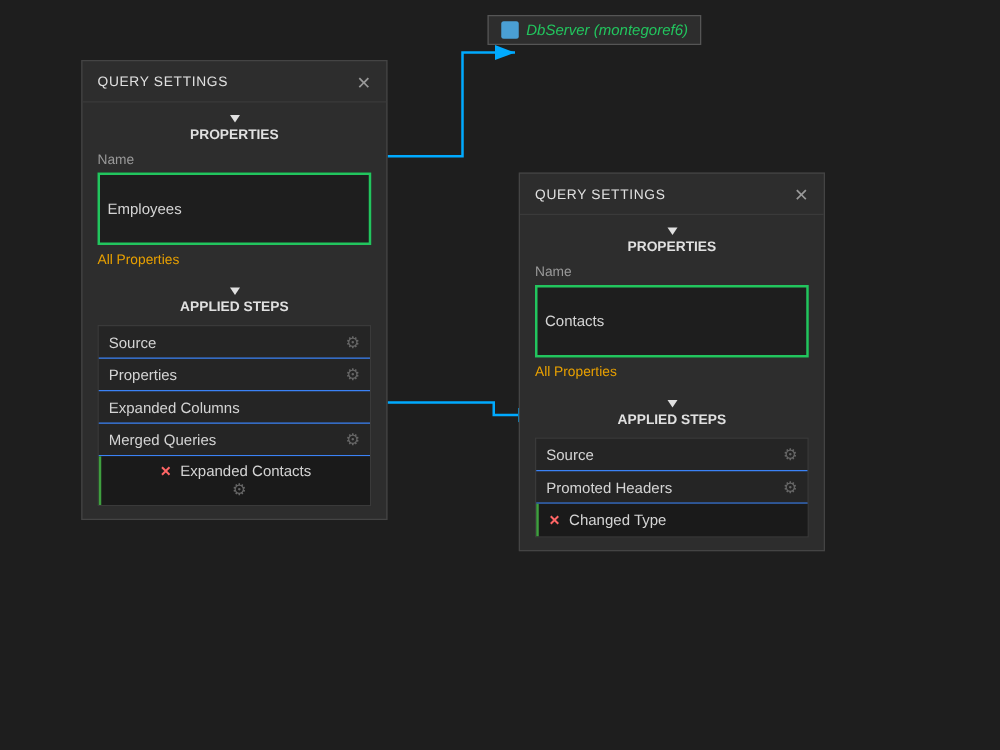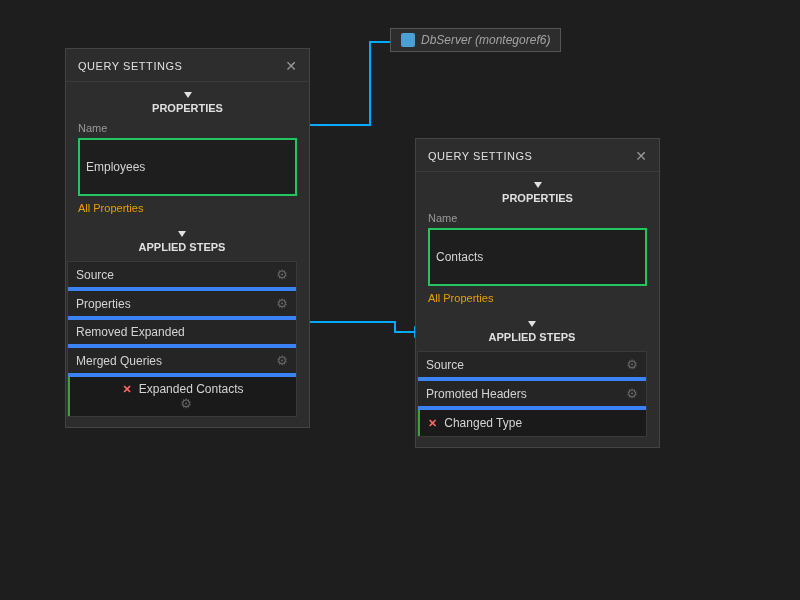--- a/index.html
+++ b/index.html
@@ -10,29 +10,29 @@
       font-family: 'Segoe UI', Tahoma, Geneva, Verdana, sans-serif;
       font-size: 12px;
       color: #d4d4d4;
       overflow: hidden;
       position: relative;
     }
 
     
     .db-server-label {
       position: absolute;
-      top: 28px;
+      top: 12px;
       left: 390px;
       background: #2d2d2d;
       border: 1px solid #555;
       padding: 4px 10px;
       display: flex;
       align-items: center;
       gap: 6px;
-      color: #a3a3a3;
+      color: #22c55e;
       font-style: italic;
       font-size: 12px;
       white-space: nowrap;
     }
 
     .db-icon {
       display: inline-block;
       width: 14px;
       height: 14px;
       background: #4a9fd4;
@@ -126,35 +126,35 @@
     .all-properties-link {
       color: #e8a000;
       font-size: 11px;
       cursor: pointer;
       margin-top: 6px;
       display: inline-block;
     }
 
     
     .steps-section {
-      padding: 8px 12px 10px 1px;
+      padding: 8px 12px 10px 12px;
     }
 
     .steps-list {
       background: #252525;
       border: 1px solid #3a3a3a;
     }
 
     .step-item {
       display: flex;
       align-items: center;
       justify-content: space-between;
       padding: 5px 8px;
       cursor: pointer;
-      border-bottom: 4px solid #3b82f6;
+      border-bottom: 1px solid #3b82f6;
       min-height: 26px;
     }
 
     .step-item:last-child { border-bottom: none; }
 
     .step-name {
       font-size: 12px;
       flex: 1;
     }
 
@@ -227,21 +227,21 @@
     <div class="steps-list">
         <div class="step-item">
           <span class="step-name">Source</span>
           <span class="gear-icon">⚙</span>
         </div>
         <div class="step-item">
           <span class="step-name">Properties</span>
           <span class="gear-icon">⚙</span>
         </div>
         <div class="step-item">
-          <span class="step-name">Removed Expanded</span>
+          <span class="step-name">Expanded Columns</span>
         </div>
         <div class="step-item">
           <span class="step-name">Merged Queries</span>
           <span class="gear-icon">⚙</span>
         </div>
         <div class="step-item" style="background: rgb(26, 26, 26); border-left: 2px solid rgb(63, 159, 63); flex-direction: column;">
           <span class="step-name" style="color: rgb(212, 212, 212);"><span class="error-x">✕ </span>Expanded Contacts</span>
           <span class="gear-icon">⚙</span>
         </div>
       </div>

